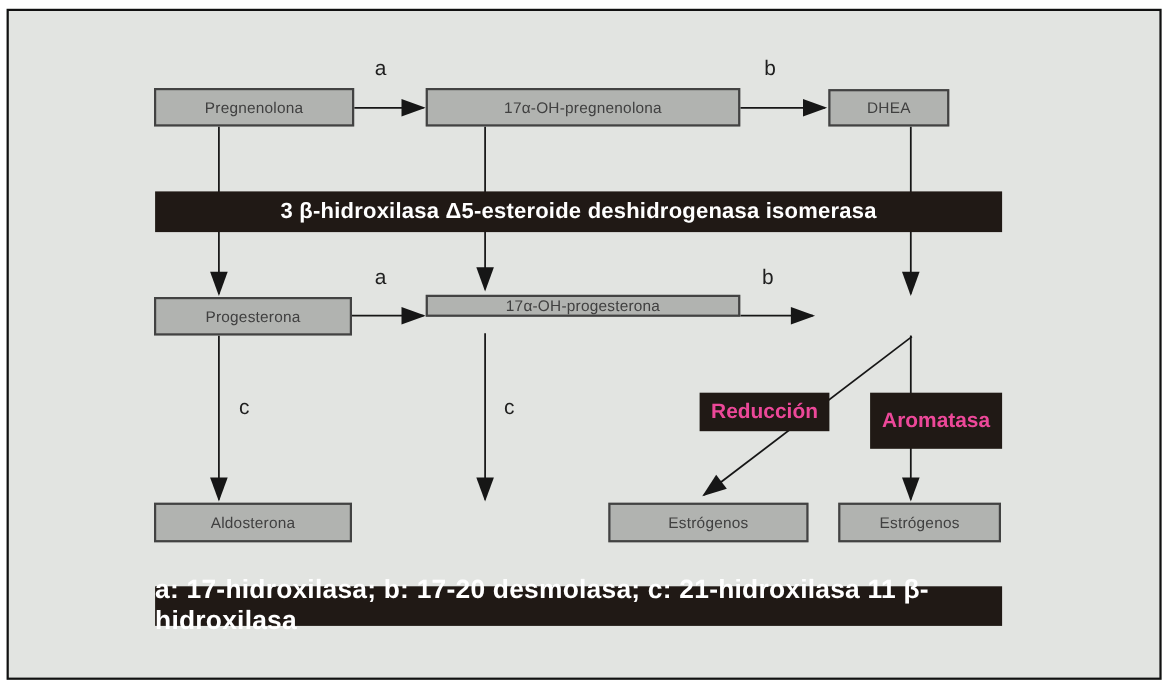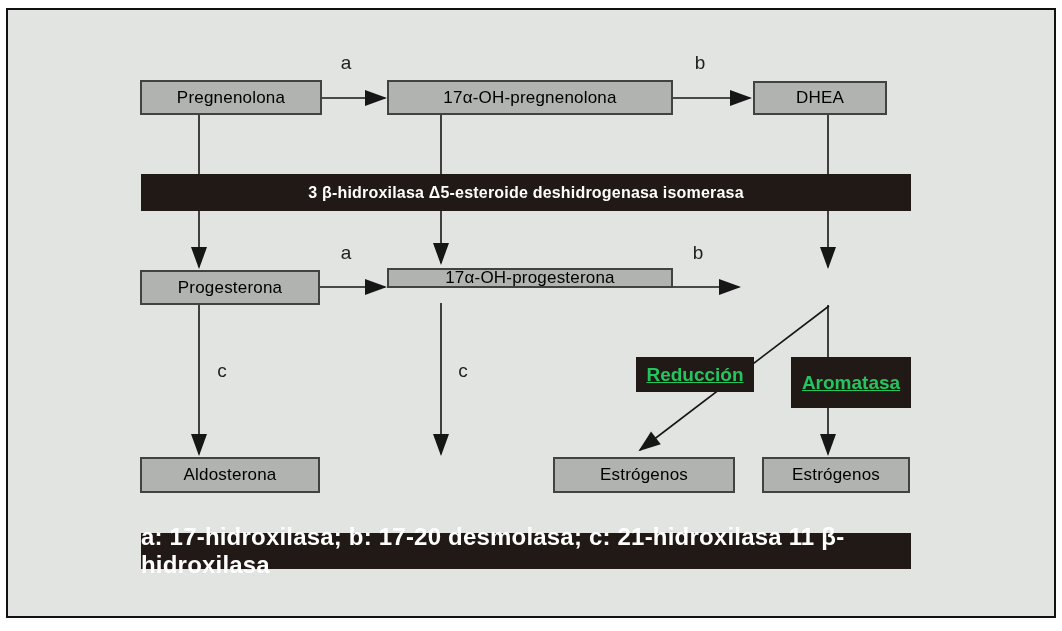--- a/index.html
+++ b/index.html
@@ -8,31 +8,31 @@
     font-family:"Liberation Sans","DejaVu Sans",sans-serif;
   }
   .frame{
     position:absolute;left:6px;top:8px;width:1046px;height:606px;
     border:2px solid #111111;background:#e2e4e1;
   }
   .arrow-layer{position:absolute;left:0;top:0;width:1062px;height:631px;z-index:1;}
   .node{
     position:absolute;z-index:2;background:#b1b3b0;border:2px solid #424242;
     display:flex;align-items:center;justify-content:center;
-    font-size:17px;color:#000000;letter-spacing:0.2px;box-sizing:border-box;
+    font-size:14px;color:#404040;letter-spacing:0.2px;box-sizing:border-box;
   }
   .banner{
     position:absolute;z-index:2;background:#201915;color:#ffffff;
     display:flex;align-items:center;justify-content:center;
-    font-size:16px;font-weight:bold;letter-spacing:0.2px;box-sizing:border-box;
+    font-size:20px;font-weight:bold;letter-spacing:0.2px;box-sizing:border-box;
   }
   .mini-banner{
-    position:absolute;z-index:2;background:#201915;color:#22c55e;
+    position:absolute;z-index:2;background:#201915;color:#ec4899;
     display:flex;align-items:center;justify-content:center;
-    font-size:19px;font-weight:bold;box-sizing:border-box;text-decoration:underline;
+    font-size:19px;font-weight:bold;box-sizing:border-box;
   }
   .letter{
     position:absolute;z-index:2;font-size:19px;color:#1f1f1f;
     width:22px;text-align:center;
   }
 </style>
 </head>
 <body>
 
 <div class="canvas">
@@ -57,21 +57,21 @@
 
     <line x1="199" y1="305" x2="199" y2="454" stroke="#161616" stroke-width="1.6" marker-end="url(#ah)"></line>
     <line x1="441" y1="303" x2="441" y2="454" stroke="#161616" stroke-width="1.6" marker-end="url(#ah)"></line>
     <line x1="828" y1="305" x2="828" y2="454" stroke="#161616" stroke-width="1.6" marker-end="url(#ah)"></line>
 
     <line x1="829" y1="306" x2="640" y2="450" stroke="#161616" stroke-width="1.6" marker-end="url(#ah)"></line>
   </svg>
 
   <div class="node" style="left:140px;top:80px;width:182px;height:35px">Pregnenolona</div>
   <div class="node" style="left:387px;top:80px;width:286px;height:35px">17α-OH-pregnenolona</div>
-  <div class="node" style="left:753px;top:81px;width:134px;height:34px">DHEA</div>
+  <div class="node" style="left:753px;top:81px;width:110px;height:34px">DHEA</div>
 
   <div class="banner" style="left:141px;top:174px;width:770px;height:37px">3 β-hidroxilasa Δ5-esteroide deshidrogenasa isomerasa</div>
 
   <div class="node" style="left:140px;top:270px;width:180px;height:35px">Progesterona</div>
   <div class="node" style="left:387px;top:268px;width:286px;height:20px">17α-OH-progesterona</div>
 
   <div class="mini-banner" style="left:636px;top:357px;width:118px;height:35px">Reducción</div>
   <div class="mini-banner" style="left:791px;top:357px;width:120px;height:51px">Aromatasa</div>
 
   <div class="node" style="left:140px;top:457px;width:180px;height:36px">Aldosterona</div>

